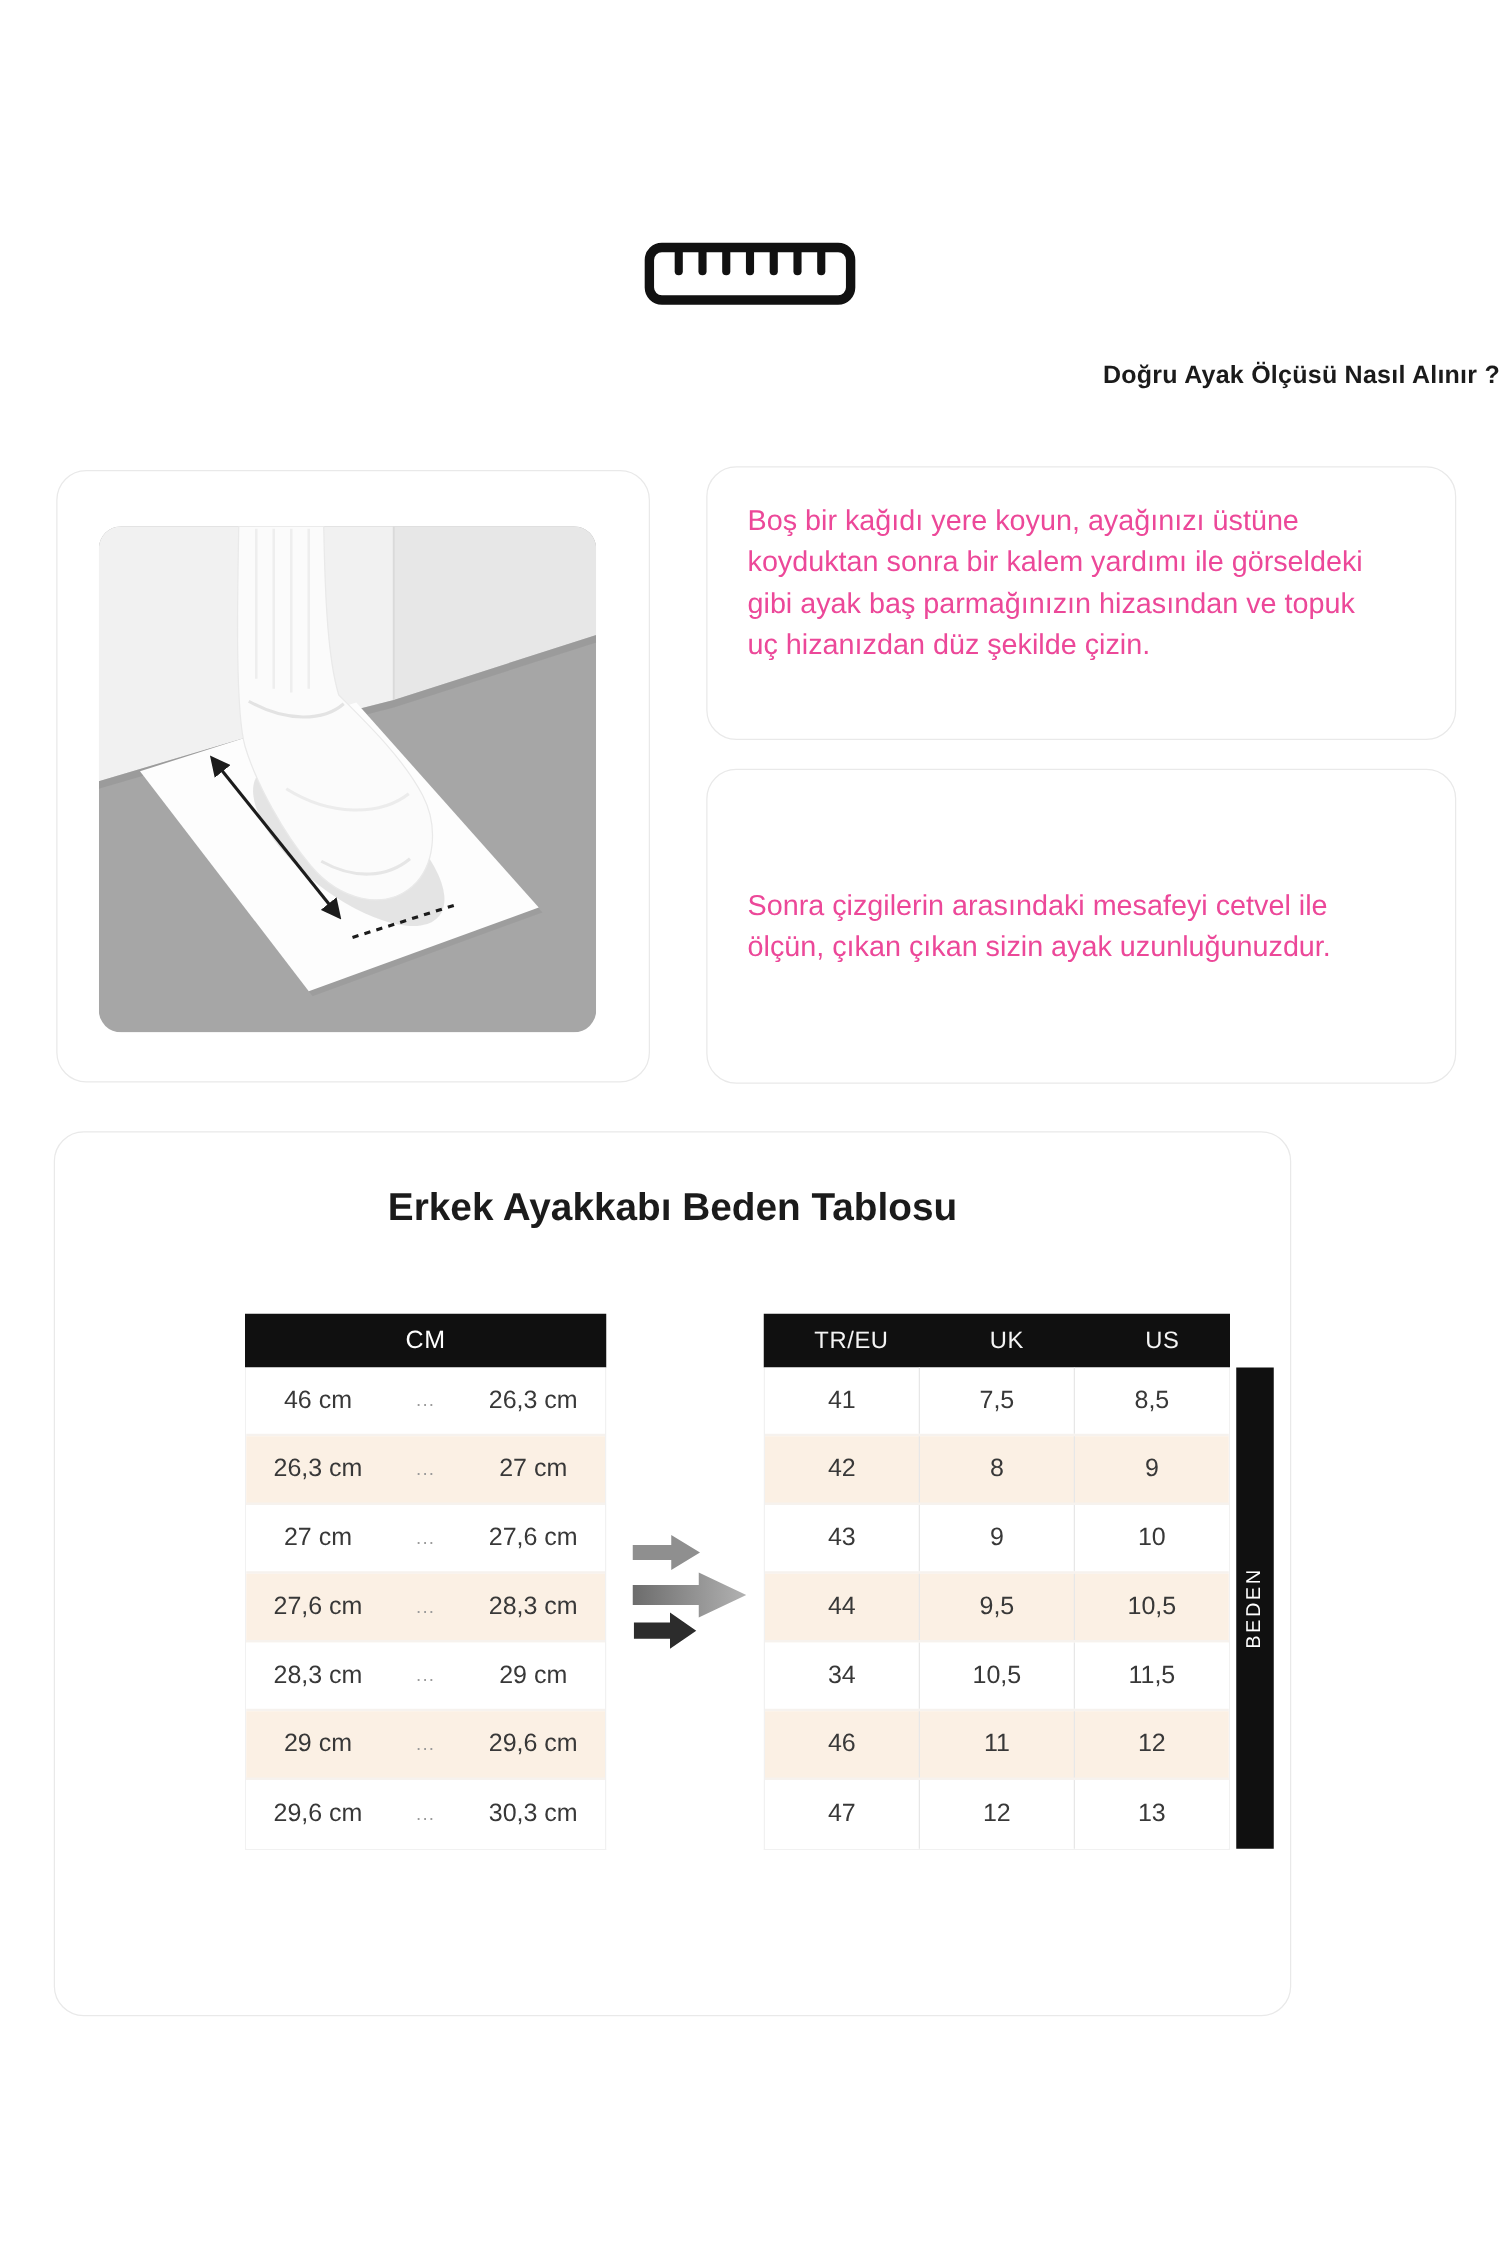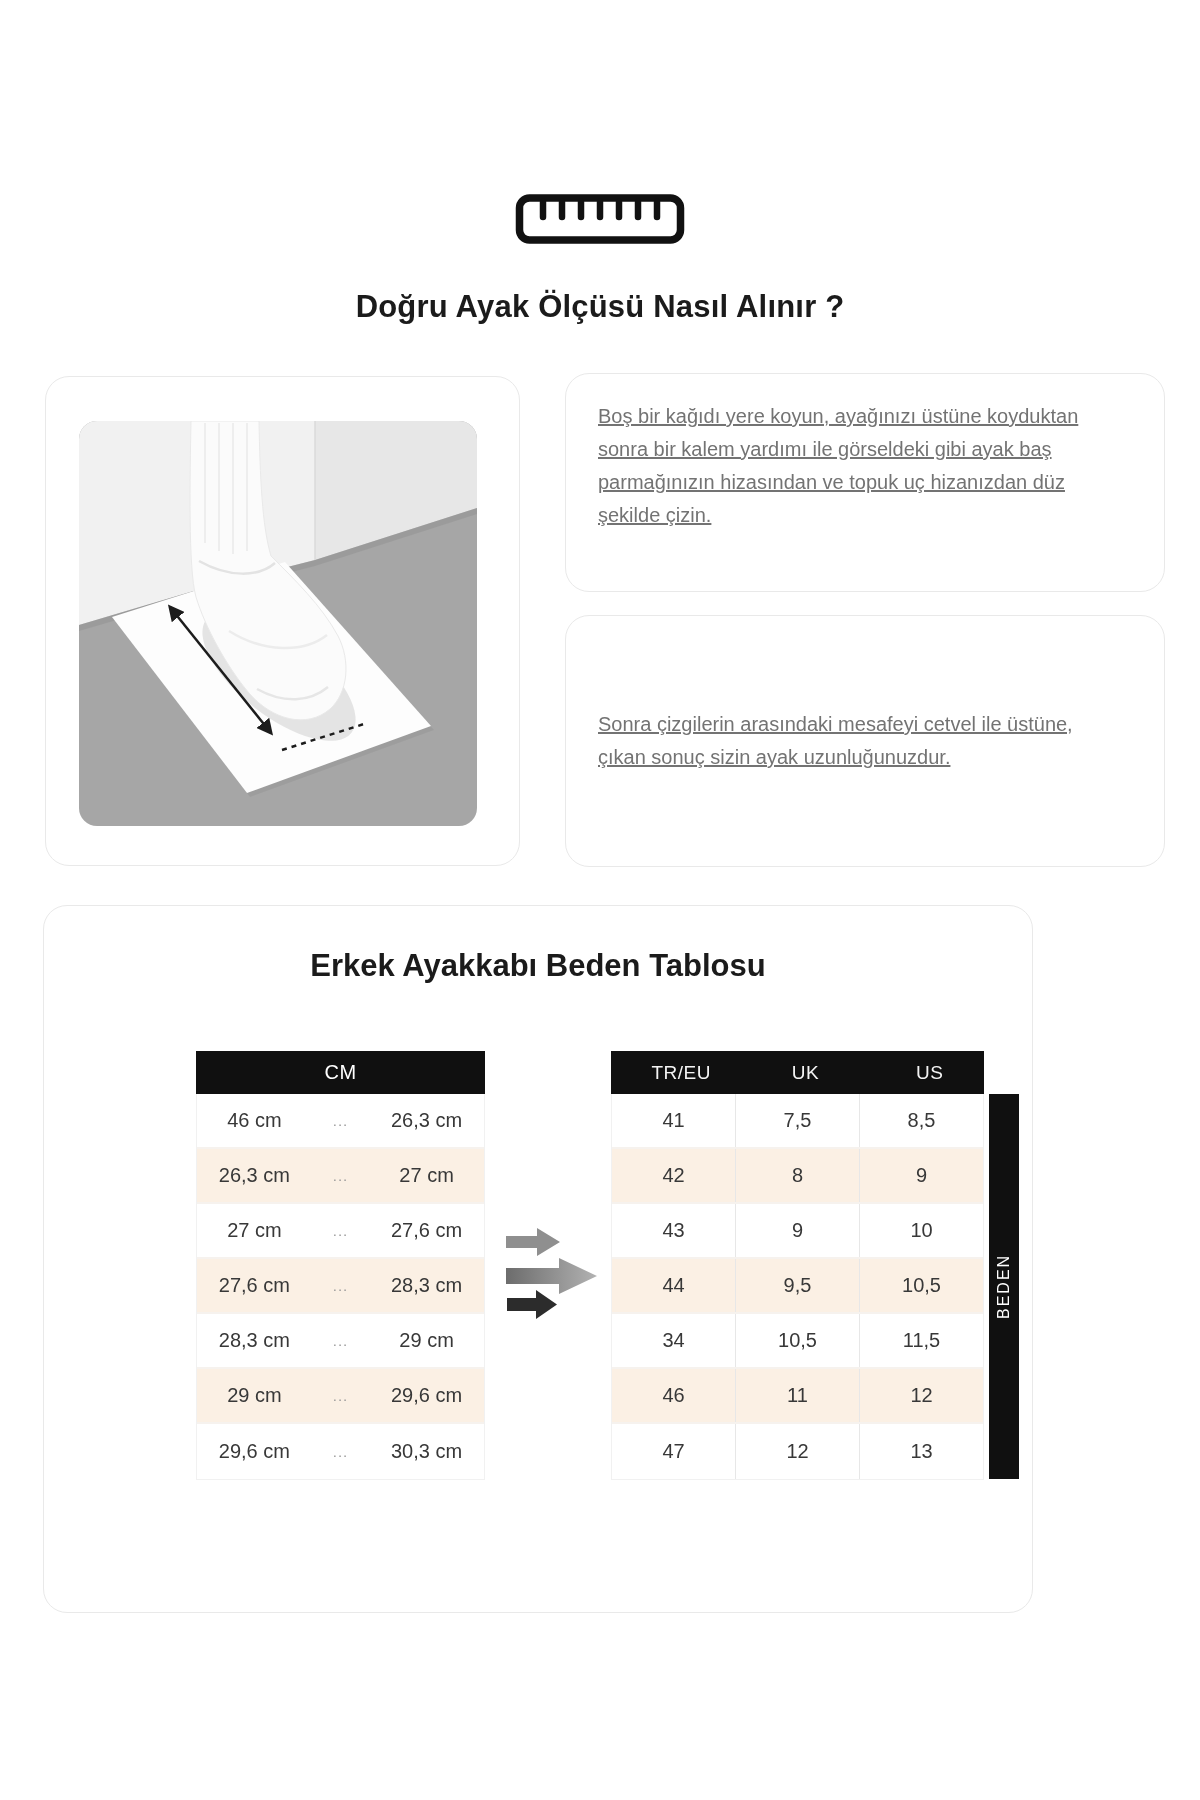--- a/index.html
+++ b/index.html
@@ -9,32 +9,32 @@
   }
   html,body{margin:0;padding:0;background:#fff;}
   body{
     width:1200px;height:1800px;position:relative;
     font-family:"Liberation Sans", sans-serif;color:#1b1b1b;
     overflow:hidden;
   }
   .ruler-wrap{position:absolute;top:193px;left:0;width:100%;display:flex;justify-content:center;}
   .page-title{
     position:absolute;top:289px;left:0;width:100%;
-    text-align:center;font-size:31px;font-weight:700;color:#1b1b1b;letter-spacing:.2px;
+    text-align:right;font-size:20px;font-weight:700;color:#1b1b1b;letter-spacing:.2px;
   }
   .card{
     position:absolute;background:#fff;border:1.5px solid var(--border);
     border-radius:24px;box-sizing:border-box;
   }
   .photo-card{left:45px;top:376px;width:475px;height:490px;}
   .photo{
     position:absolute;left:33px;top:44px;width:398px;height:405px;
     border-radius:18px;overflow:hidden;
   }
-  .step-card{color:#737373;font-size:20px;line-height:33px;text-decoration:underline;}
+  .step-card{color:#ec4899;font-size:23px;line-height:33px;}
   .step-card p{margin:0;max-width:500px;}
   .step1{left:565px;top:373px;width:600px;height:219px;padding:26px 62px 0 32px;}
   .step2{left:565px;top:615px;width:600px;height:252px;padding:0 62px 0 32px;display:flex;align-items:center;}
   .size-card{left:43px;top:905px;width:990px;height:708px;}
   .size-title{
     position:absolute;top:42px;left:0;width:100%;text-align:center;
     font-size:31px;font-weight:700;color:#1b1b1b;
   }
   .table{position:absolute;top:145px;}
   .cm-table{left:152px;width:289px;}
@@ -126,21 +126,21 @@
       <line x1="203" y1="329" x2="285" y2="303" stroke="#1c1c1c" stroke-width="2.5" stroke-dasharray="5 5"></line>
     </svg>
   </div>
 </div>
 
 <div class="card step-card step1">
   <p>Boş bir kağıdı yere koyun, ayağınızı üstüne koyduktan sonra bir kalem yardımı ile görseldeki gibi ayak baş parmağınızın hizasından ve topuk uç hizanızdan düz şekilde çizin.</p>
 </div>
 
 <div class="card step-card step2">
-  <p>Sonra çizgilerin arasındaki mesafeyi cetvel ile üstüne, çıkan sonuç sizin ayak uzunluğunuzdur.</p>
+  <p>Sonra çizgilerin arasındaki mesafeyi cetvel ile ölçün, çıkan çıkan sizin ayak uzunluğunuzdur.</p>
 </div>
 
 <div class="card size-card">
   <div class="size-title">Erkek Ayakkabı Beden Tablosu</div>
 
   <div class="table cm-table">
     <div class="thead">CM</div>
     <div class="tbody">
 
         <div class="row cm-row">

